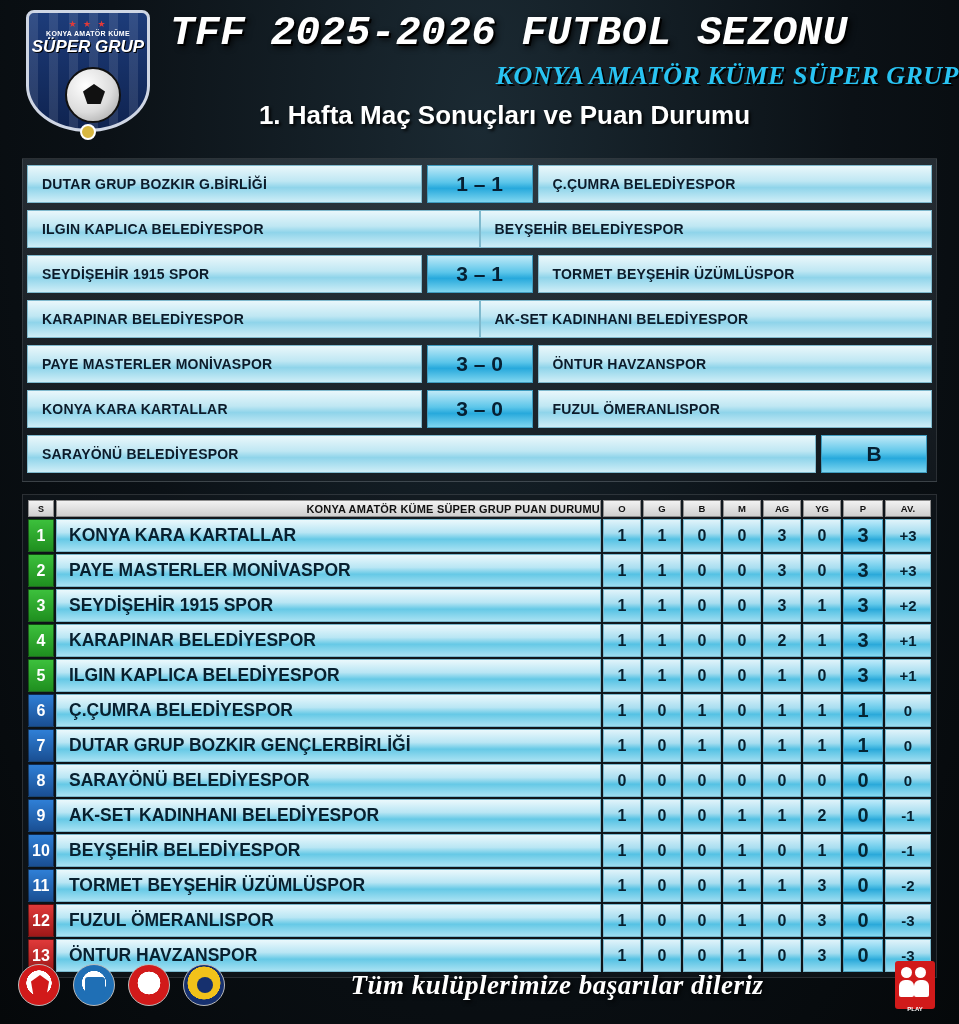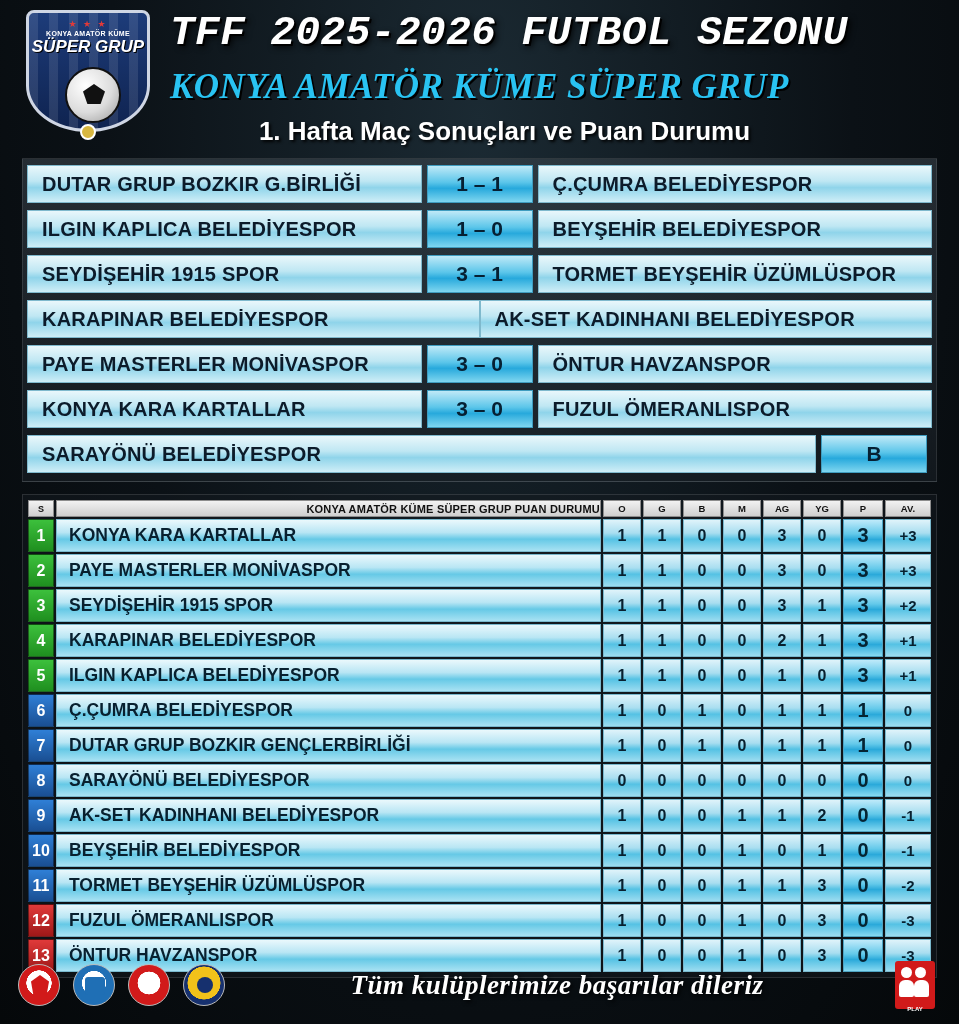--- a/index.html
+++ b/index.html
@@ -77,25 +77,26 @@
   .h-line1 {
     font-family: Liberation Mono, monospace;
     font-size: 41px; font-weight: bold; font-style: italic;
     color: #ffffff; letter-spacing: .5px;
     text-shadow: 2px 2px 0 #000, 3px 3px 6px rgba(0,0,0,.9);
     line-height: 1.05;
     white-space: nowrap;
   }
   .h-line2 {
     font-family: "Liberation Serif", serif;
-    font-size: 35px; font-weight: bold; font-style: italic;
+    font-size: 26px; font-weight: bold; font-style: italic;
     color: #29c3f2; letter-spacing: .5px;
     text-shadow: 2px 2px 0 #000;
-    margin-top: 12px;
+    margin-top: 6px;
     white-space: nowrap;
+    text-align: right;
   }
   .h-line3 {
     text-align: center;
     font-size: 26px; font-weight: bold;
     color: #ffffff;
     margin-top: 9px;
     margin-left: -120px;
     text-shadow: 2px 2px 3px rgba(0,0,0,.9);
   }
 
@@ -108,21 +109,21 @@
   }
   .frow {
     display: flex; align-items: stretch;
     height: 38px; margin-bottom: 7px;
   }
   .frow:last-child { margin-bottom: 0; }
   .fteam {
     flex: 1 1 0;
     display: flex; align-items: center;
     padding: 0 14px;
-    font-size: 20px; font-weight: bold; color: #0c1b2a;
+    font-size: 14px; font-weight: bold; color: #0c1b2a;
     background: linear-gradient(180deg,#e9f7fb 0%, #bfe7f3 42%, #8fd4ea 60%, #cfeef7 100%);
     border: 1px solid #7fb9cd;
     letter-spacing: .2px;
     white-space: nowrap; overflow: hidden;
   }
   .fscore {
     flex: 0 0 106px;
     display: flex; align-items: center; justify-content: center;
     font-size: 21px; font-weight: bold; color: #062033;
     background: linear-gradient(180deg,#bfe9f7 0%, #5cc6ea 45%, #27a9dc 62%, #7fd6f0 100%);
@@ -304,21 +305,20 @@
   <div class="fixtures">
 
     <div class="frow">
       <div class="fteam">DUTAR GRUP BOZKIR G.BİRLİĞİ</div>
       <div class="fscore">1 – 1</div>
       <div class="fteam">Ç.ÇUMRA BELEDİYESPOR</div>
     </div>
 
     <div class="frow">
       <div class="fteam">ILGIN KAPLICA BELEDİYESPOR</div>
-      <div class="fscore">1 – 0</div>
       <div class="fteam">BEYŞEHİR BELEDİYESPOR</div>
     </div>
 
     <div class="frow">
       <div class="fteam">SEYDİŞEHİR 1915 SPOR</div>
       <div class="fscore">3 – 1</div>
       <div class="fteam">TORMET BEYŞEHİR ÜZÜMLÜSPOR</div>
     </div>
 
     <div class="frow">

